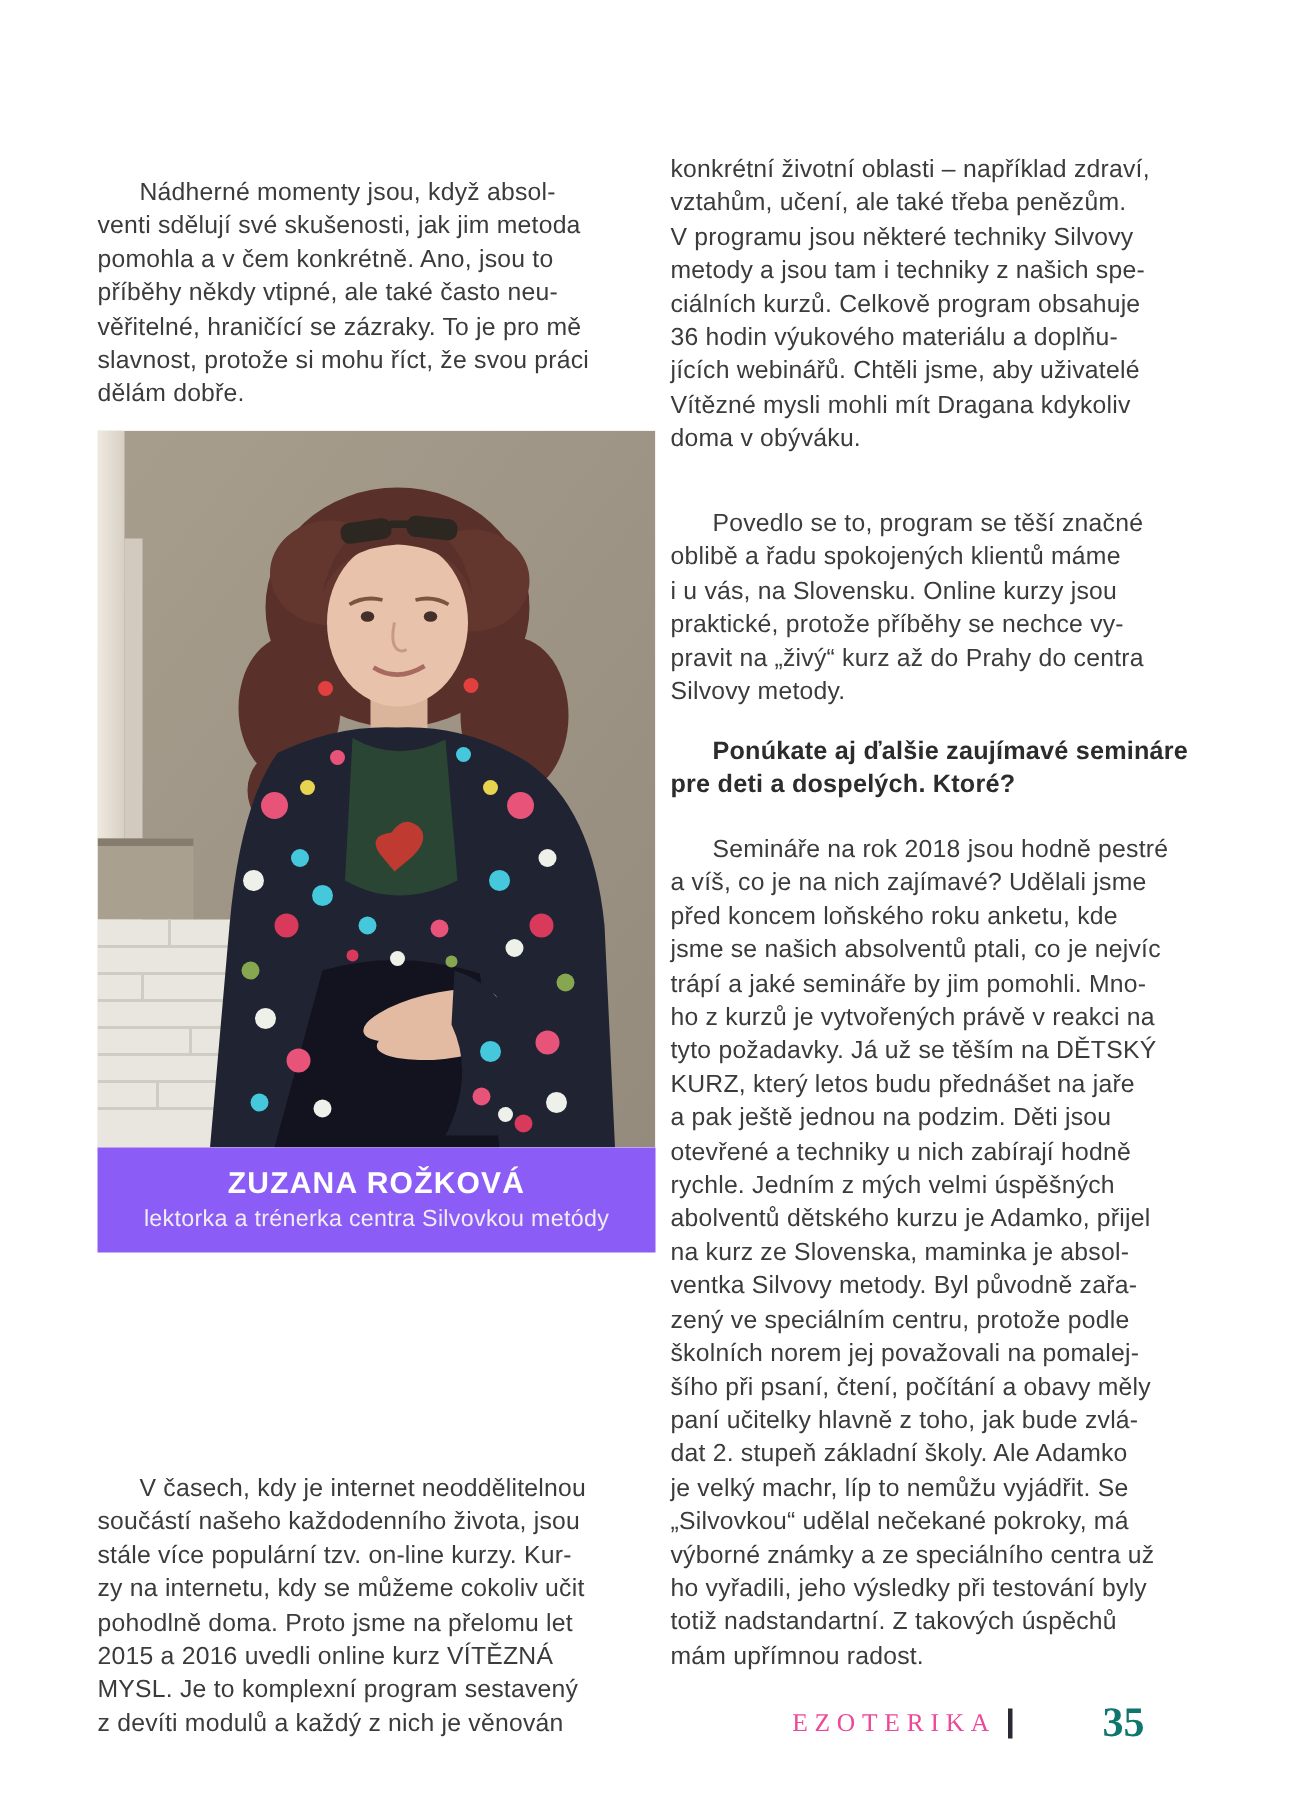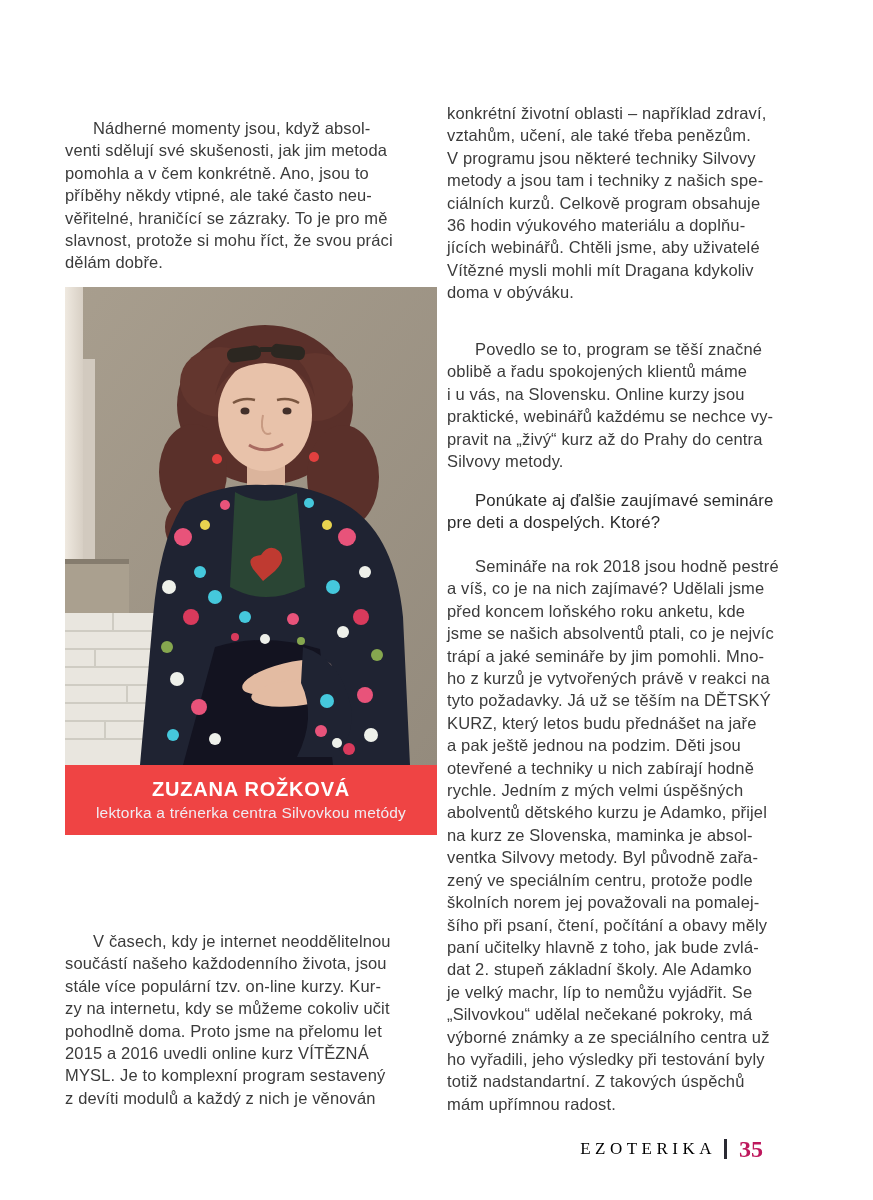--- a/index.html
+++ b/index.html
@@ -14,36 +14,36 @@
   .para{
     position:absolute;
     font-size:16.5px;
     line-height:22.4px;
     letter-spacing:0.15px;
     white-space:pre-line;
     color:#3b3b3b;
   }
   .para.indent{ text-indent:28px; }
   .question{
-    font-weight:normal;
+    font-weight:bold;
     color:#2c2c2c;
     font-size:16.8px;
   }
   .col-left{ left:65px; width:372px; }
   .col-right{ left:447px; width:368px; }
 
   .photo{
     position:absolute; left:65px; top:287px;
     width:372px; height:478px;
     overflow:hidden;
   }
   .caption{
     position:absolute; left:65px; top:765px;
     width:372px; height:70px;
-    background:#ef4444;
+    background:#8b5cf6;
     display:flex; flex-direction:column;
     align-items:center; justify-content:center;
     gap:3px;
   }
   .caption-name{
     color:#ffffff;
     font-weight:bold;
     font-size:20px;
     letter-spacing:0.8px;
   }
@@ -52,35 +52,36 @@
     font-size:15.5px;
     letter-spacing:0.2px;
   }
   .footer{
     position:absolute;
     top:1134px; right:73px;
     display:flex; align-items:center;
     font-family:"Liberation Serif","DejaVu Serif",serif;
   }
   .footer-brand{
-    color:#000000;
+    color:#ec4899;
     font-size:17px;
     letter-spacing:4.5px;
     line-height:30px;
   }
   .footer-divider{
     width:3px; height:20px;
     background:#2a2a33;
     margin:0 12px 0 8px;
   }
   .footer-page{
-    color:#be185d;
-    font-size:24px;
+    color:#0f766e;
+    font-size:28px;
     font-weight:bold;
     line-height:30px;
+    margin-left:48px;
   }
 </style>
 </head>
 <body>
 
 <div class="page">
 
   <div class="para indent col-left" style="top:117px;">Nádherné momenty jsou, když absol-
 venti sdělují své skušenosti, jak jim metoda
 pomohla a v čem konkrétně. Ano, jsou to
@@ -212,21 +213,21 @@
       <circle cx="272" cy="456" r="5" fill="#eef0ea"></circle>
     </svg>
   </div>
 
   <div class="caption">
     <div class="caption-name">ZUZANA ROŽKOVÁ</div>
     <div class="caption-role">lektorka a trénerka centra Silvovkou metódy</div>
   </div>
 
 
-  <div class="para indent col-left" style="top:930px;">V časech, kdy je internet neoddělitelnou
+  <div class="para indent col-left" style="top:981px;">V časech, kdy je internet neoddělitelnou
 součástí našeho každodenního života, jsou
 stále více populární tzv. on-line kurzy. Kur-
 zy na internetu, kdy se můžeme cokoliv učit
 pohodlně doma. Proto jsme na přelomu let
 2015 a 2016 uvedli online kurz VÍTĚZNÁ
 MYSL. Je to komplexní program sestavený
 z devíti modulů a každý z nich je věnován</div>
 
   <div class="para col-right" style="top:102px;">konkrétní životní oblasti –  například zdraví,
 vztahům, učení, ale také třeba penězům.
@@ -234,21 +235,21 @@
 metody a jsou tam i techniky z našich spe-
 ciálních kurzů. Celkově program obsahuje
 36 hodin výukového materiálu a doplňu-
 jících webinářů. Chtěli jsme, aby uživatelé
 Vítězné mysli mohli mít Dragana kdykoliv
 doma v obýváku.</div>
 
   <div class="para indent col-right" style="top:338px;">Povedlo se to, program se těší značné
 oblibě a řadu spokojených klientů máme
 i u vás, na Slovensku. Online kurzy jsou
-praktické, webinářů každému se nechce vy-
+praktické, protože příběhy se nechce vy-
 pravit na „živý“ kurz až do Prahy do centra
 Silvovy metody.</div>
 
   <div class="para indent question col-right" style="top:490px;">Ponúkate aj ďalšie zaujímavé semináre
 pre deti a dospelých. Ktoré?</div>
 
   <div class="para indent col-right" style="top:555px;">Semináře na rok 2018 jsou hodně pestré
 a víš, co je na nich zajímavé? Udělali jsme
 před koncem loňského roku anketu, kde
 jsme se našich absolventů ptali, co je nejvíc

